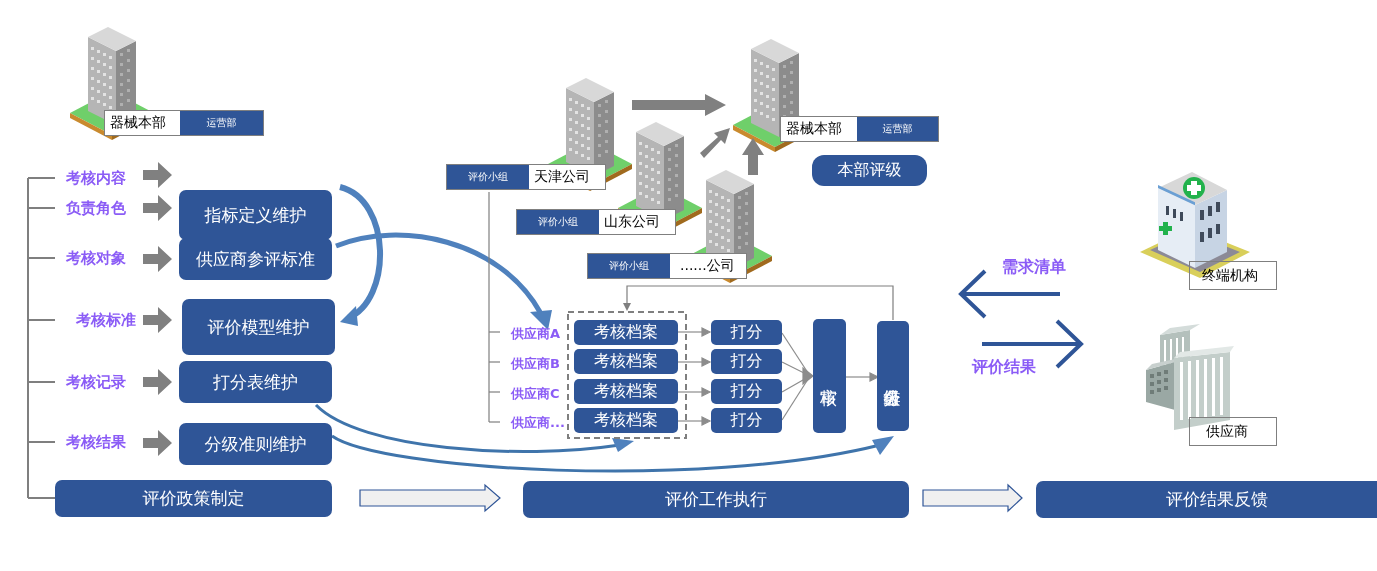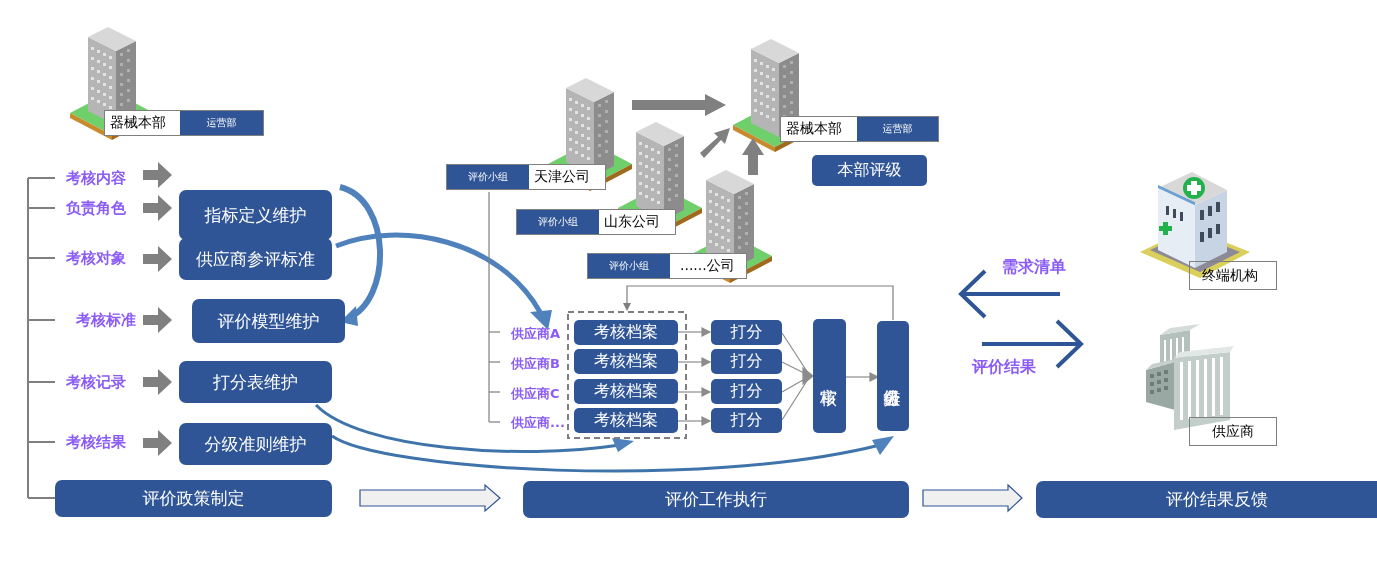--- a/index.html
+++ b/index.html
@@ -237,21 +237,21 @@
 
 <div class="abs tag-wrap" style="left:104px; top:110px; width:160px;">
   <div class="tag-white" style="width:75px;">器械本部</div>
   <div class="tag-navy" style="flex:1;">运营部</div>
 </div>
 
 <div class="abs tag-wrap" style="left:780px; top:116px; width:159px;">
   <div class="tag-white" style="width:76px;">器械本部</div>
   <div class="tag-navy" style="flex:1;">运营部</div>
 </div>
-<div class="abs navy" style="left:812px; top:155px; width:115px; height:31px; font-size:16px; border-radius:5px;">本部评级</div>
+<div class="abs navy" style="left:812px; top:155px; width:115px; height:31px; font-size:16px; border-radius:12px;">本部评级</div>
 
 <div class="abs tag-wrap" style="left:446px; top:164px; width:160px;">
   <div class="tag-navy" style="width:82px;">评价小组</div>
   <div class="tag-white" style="flex:1;">天津公司</div>
 </div>
 <div class="abs tag-wrap" style="left:516px; top:209px; width:160px;">
   <div class="tag-navy" style="width:82px;">评价小组</div>
   <div class="tag-white" style="flex:1;">山东公司</div>
 </div>
 <div class="abs tag-wrap" style="left:587px; top:253px; width:160px;">
@@ -261,21 +261,21 @@
 
 <div class="abs lbl-bold" style="left:66px; top:169px;">考核内容</div>
 <div class="abs lbl-bold" style="left:66px; top:199px;">负责角色</div>
 <div class="abs lbl-bold" style="left:66px; top:249px;">考核对象</div>
 <div class="abs lbl-bold" style="left:76px; top:311px;">考核标准</div>
 <div class="abs lbl-bold" style="left:66px; top:373px;">考核记录</div>
 <div class="abs lbl-bold" style="left:66px; top:433px;">考核结果</div>
 
 <div class="abs navy box-lg" style="left:179px; top:168px; width:153px; height:50px;margin-top:22px;">指标定义维护</div>
 <div class="abs navy box-lg" style="left:179px; top:238px; width:153px; height:42px;">供应商参评标准</div>
-<div class="abs navy box-lg" style="left:192px; top:299px; width:153px; height:44px;">评价模型维护</div>
+<div class="abs navy box-lg" style="left:182px; top:299px; width:153px; height:56px;">评价模型维护</div>
 <div class="abs navy box-lg" style="left:179px; top:361px; width:153px; height:42px;">打分表维护</div>
 <div class="abs navy box-lg" style="left:179px; top:423px; width:153px; height:42px;">分级准则维护</div>
 
 <div class="abs navy box-lg" style="left:55px; top:480px; width:277px; height:37px;">评价政策制定</div>
 <div class="abs navy box-lg" style="left:523px; top:481px; width:386px; height:37px;">评价工作执行</div>
 <div class="abs navy box-lg" style="left:1036px; top:481px; width:362px; height:37px;">评价结果反馈</div>
 
 <div class="abs lbl-bold" style="left:511px; top:325px; font-size:13px;">供应商A</div>
 <div class="abs lbl-bold" style="left:511px; top:355px; font-size:13px;">供应商B</div>
 <div class="abs lbl-bold" style="left:511px; top:385px; font-size:13px;">供应商C</div>
@@ -295,13 +295,13 @@
   <span class="vtext">审核</span>
 </div>
 <div class="abs navy" style="left:877px; top:321px; width:32px; height:110px; border-radius:5px;">
   <span class="vtext" style="letter-spacing:0;">排名分级</span>
 </div>
 
 <div class="abs lbl-bold" style="left:1002px; top:257px; font-size:16px;">需求清单</div>
 <div class="abs lbl-bold" style="left:972px; top:357px; font-size:16px;">评价结果</div>
 
 <div class="abs outline-lbl" style="left:1189px; top:261px; width:88px; height:29px; background:transparent; padding-left:12px;">终端机构</div>
-<div class="abs outline-lbl" style="left:1189px; top:417px; width:88px; height:29px; background:transparent; padding-left:22px;">供应商</div>
+<div class="abs outline-lbl" style="left:1189px; top:417px; width:88px; height:29px; background:transparent; padding-left:16px;">供应商</div>
 
 </body></html>

